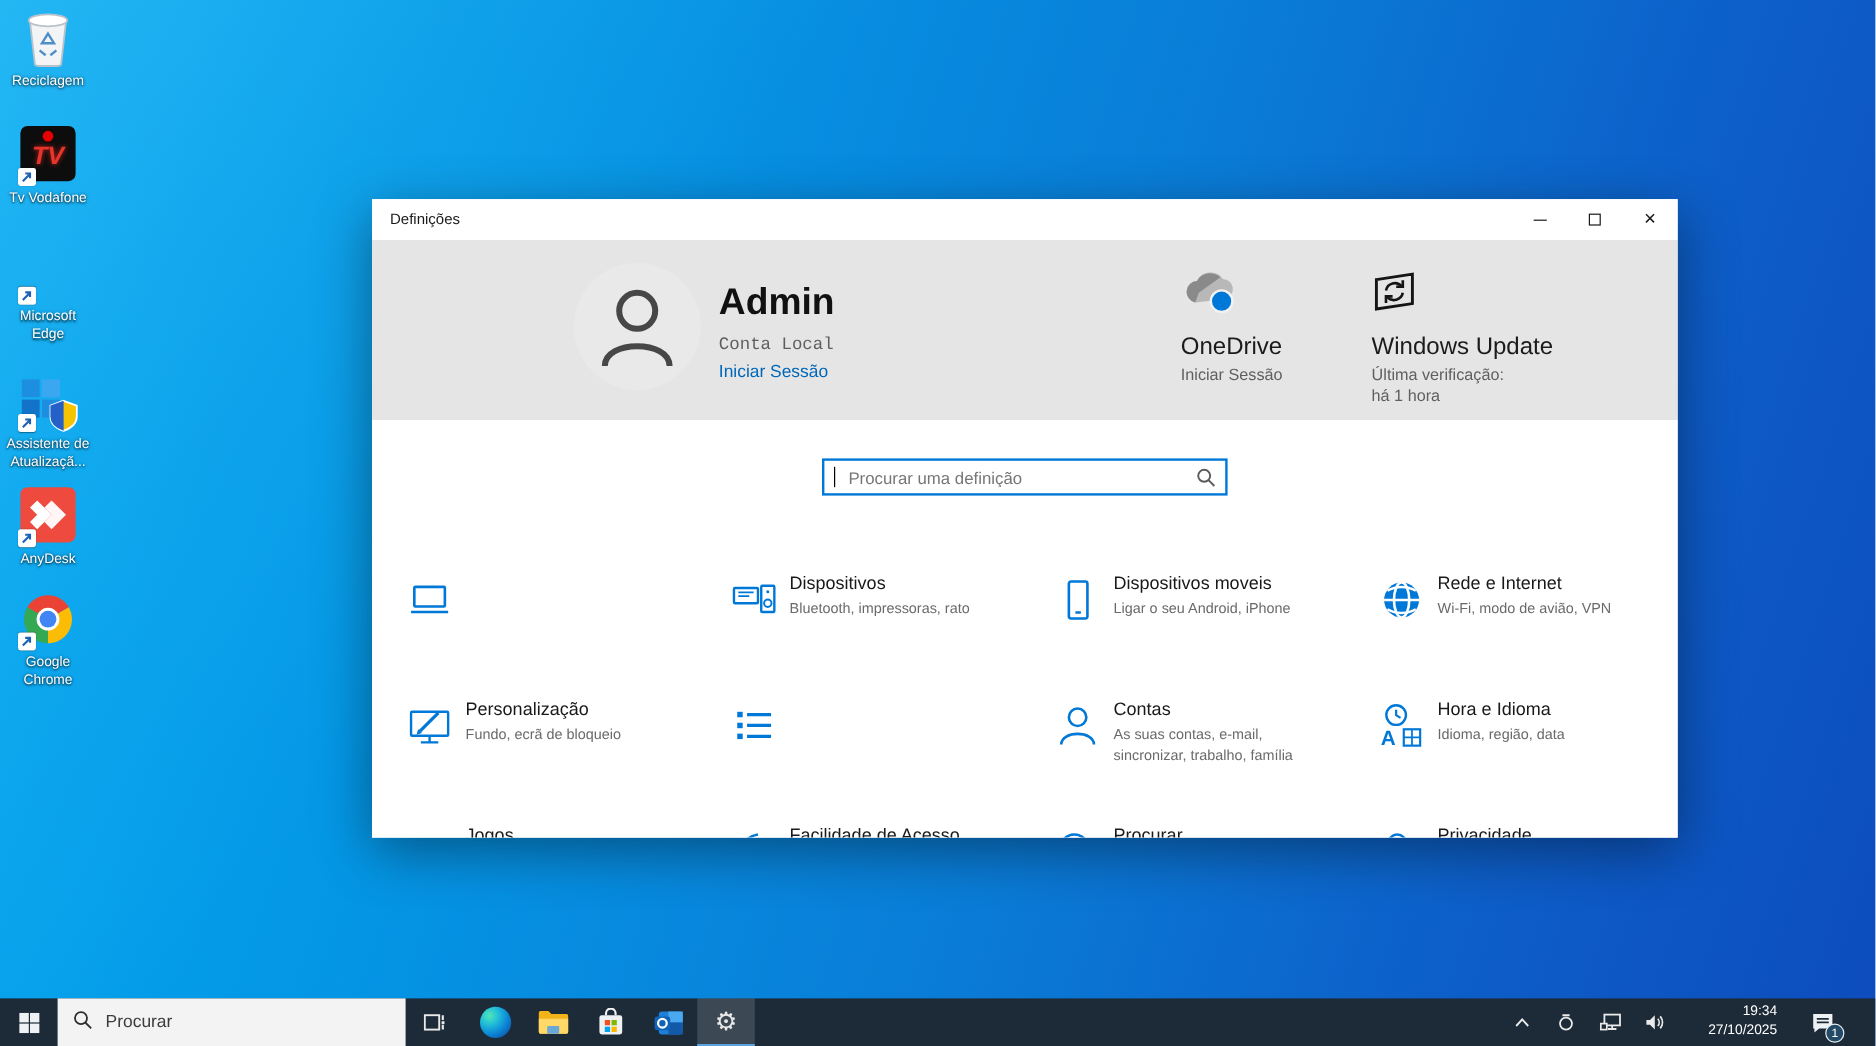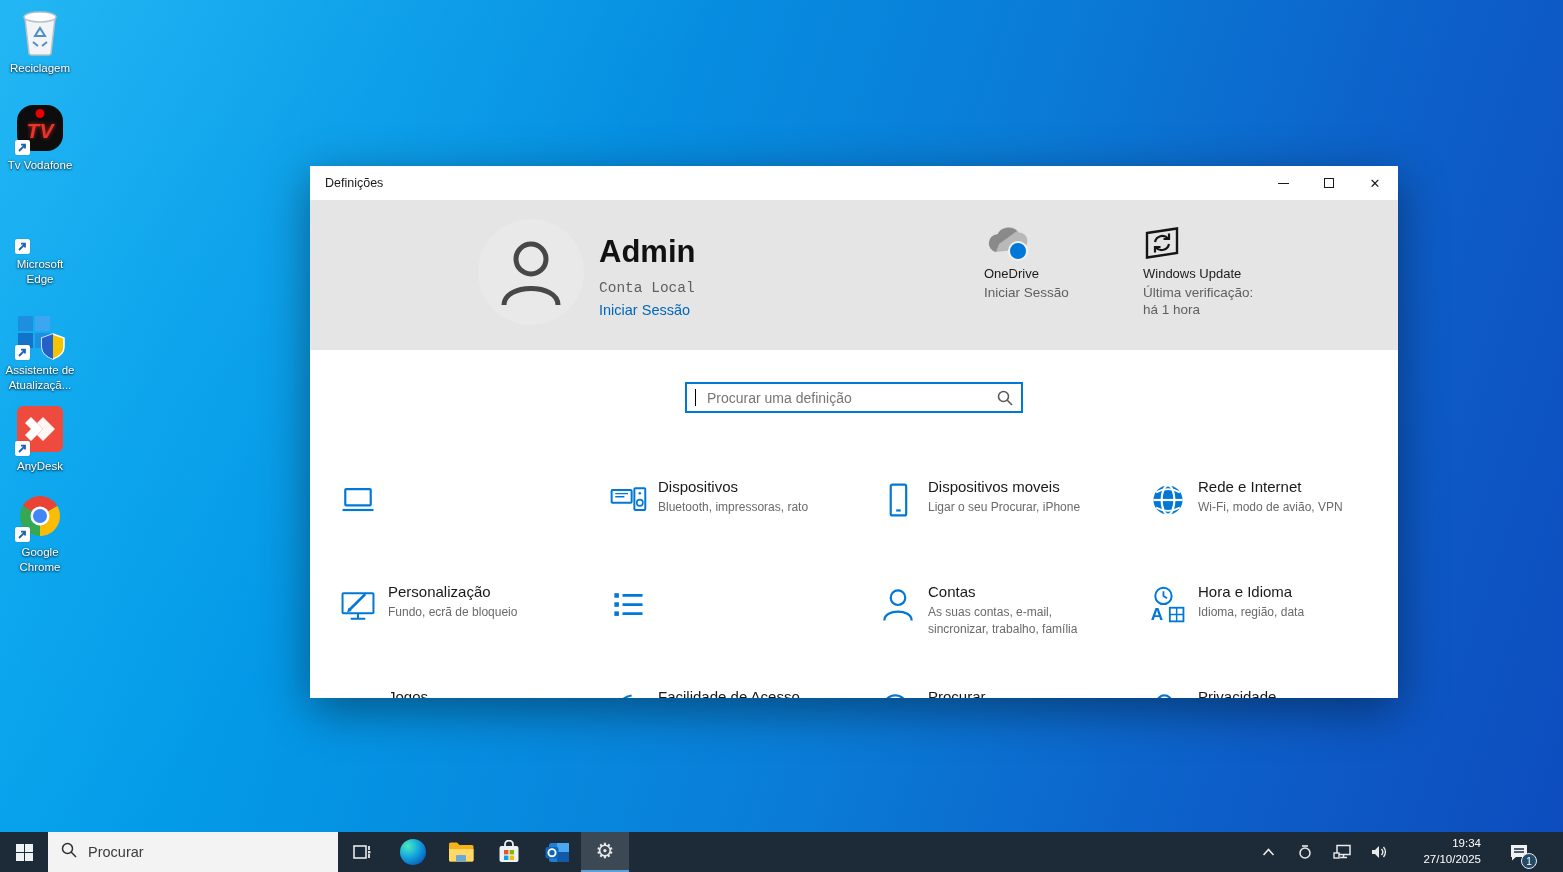--- a/index.html
+++ b/index.html
@@ -15,21 +15,21 @@
   
   .dicon { position:absolute; left:2px; width:76px; text-align:center; }
   .dicon-img { position:relative; width:50px; height:50px; margin:0 auto 3px; }
   .dicon-label { font-size:11.5px; line-height:1.28; color:#fff;
     text-shadow:0 1px 2px rgba(0,0,0,.75), 0 0 3px rgba(0,0,0,.4); }
   .sc-arrow { position:absolute; left:0; bottom:0; width:15px; height:15px;
     background:#fff; border-radius:2px; box-shadow:0 0 1px rgba(0,0,0,.4); }
   .sc-arrow svg { position:absolute; left:2px; top:2px; }
 
   .icon-bin-svg { display:block; margin:2px auto 0; }
-  .icon-tv { width:46px; height:46px; margin:2px auto 15px; background:#0d0d0d; border-radius:16px; position:relative; }
+  .icon-tv { width:46px; height:46px; margin:2px auto 15px; background:#0d0d0d; border-radius:6px; position:relative; }
   .icon-tv .dot { position:absolute; top:4px; left:50%; transform:translateX(-50%); width:9px; height:9px; background:#e60000; border-radius:50%; }
   .icon-tv .tv-txt { position:absolute; top:14px; width:100%; text-align:center; font-weight:bold; font-size:21px; color:#e8352c; text-shadow:0 0 4px rgba(230,40,30,.8); font-style:italic; }
   .icon-edge-ball { width:48px; height:48px; margin:1px auto 0; border-radius:50%;
     background:radial-gradient(circle at 30% 28%, #4fe8b5 0%, #23c0d8 28%, #0e8ed8 55%, #0a5cb4 82%, #08держ 100%, #084a9e 100%); }
   .icon-anydesk { width:46px; height:46px; margin:2px auto 0; background:#ee4b3e; border-radius:6px; display:flex; align-items:center; justify-content:center; }
   .icon-assist { position:relative; width:44px; height:44px; margin:3px auto 0; }
 
   
   .win { position:absolute; left:310px; top:166px; width:1088px; height:532px;
     background:#fff; box-shadow:0 12px 44px rgba(0,0,0,.42); }
@@ -43,21 +43,21 @@
 
   .win-header { position:absolute; top:34px; left:0; right:0; height:150px; background:#e5e5e5; }
   .avatar { position:absolute; left:168px; top:19px; width:106px; height:106px; border-radius:50%; background:#e9e9e9; display:flex; align-items:center; justify-content:center; }
   .user-name { position:absolute; left:289px; top:34px; font-size:31px; font-weight:bold; color:#111; }
   .user-account { position:absolute; left:289px; top:80px; font-size:14.5px; color:#5f5f5f;font-family:Liberation Mono, monospace; }
   .user-signin { position:absolute; left:289px; top:102px; font-size:14.5px; color:#0067b8; cursor:pointer; }
 
   .hdr-onedrive { position:absolute; left:674px; top:0; width:150px; }
   .hdr-update   { position:absolute; left:833px; top:0; width:180px; }
   .hdr-ico { height:64px; padding-top:24px; }
-  .hdr-title { font-size:13px; color:#1b1b1b; margin-top:2px; }
+  .hdr-title { font-size:20px; color:#1b1b1b; margin-top:14px; }
   .hdr-sub { font-size:13.5px; color:#5f5f5f; margin-top:4px; line-height:1.25; }
 
   .win-content { position:absolute; top:184px; left:0; right:0; bottom:0; background:#fff; overflow:hidden; }
   .def-search { position:absolute; left:375px; top:32px; width:338px; height:31px; border:2px solid #0078d7; background:#fff; }
   .def-search input { position:absolute; left:20px; top:0; width:290px; height:27px; border:none; outline:none; font-size:14px; color:#15803d; background:transparent; font-family:inherit; }
   .def-search input::placeholder { color:#767676; }
   .def-caret { position:absolute; left:8px; top:5px; width:1px; height:17px; background:#000; }
   .def-mag { position:absolute; right:8px; top:6px; }
 
   .tile { position:absolute; width:262px; display:flex; cursor:pointer; }
@@ -288,21 +288,21 @@
 
       <div class="tile r1 c3">
         <div class="tile-ico">
           <svg width="40" height="40" viewBox="0 0 44 44">
               <rect x="14" y="5" width="17" height="34" rx="2" fill="none" stroke="#0078d7" stroke-width="2.4"></rect>
               <path d="M20 33.5 h5" stroke="#0078d7" stroke-width="2.4"></path>
             </svg>
         </div>
         <div>
             <div class="tile-title">Dispositivos moveis</div>
-             <div class="tile-sub" style="max-width:230px">Ligar o seu Procurar, iPhone</div>
+             <div class="tile-sub" style="max-width:230px">Ligar o seu Android, iPhone</div>
           </div>
       </div>
 
       <div class="tile r1 c4">
         <div class="tile-ico">
           <svg width="40" height="40" viewBox="0 0 44 44">
             <circle cx="22" cy="22" r="16" fill="#0078d7"></circle>
             <ellipse cx="22" cy="22" rx="7" ry="16" fill="none" stroke="#fff" stroke-width="2.4"></ellipse>
             <path d="M6 22 h32" stroke="#fff" stroke-width="2.4"></path>
             <path d="M9 13.5 c8-4.5 18-4.5 26 0 M9 30.5 c8 4.5 18 4.5 26 0" fill="none" stroke="#fff" stroke-width="2.2"></path>

